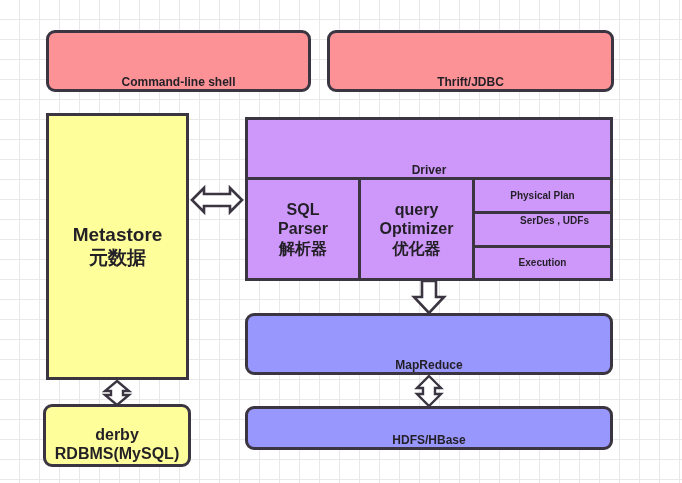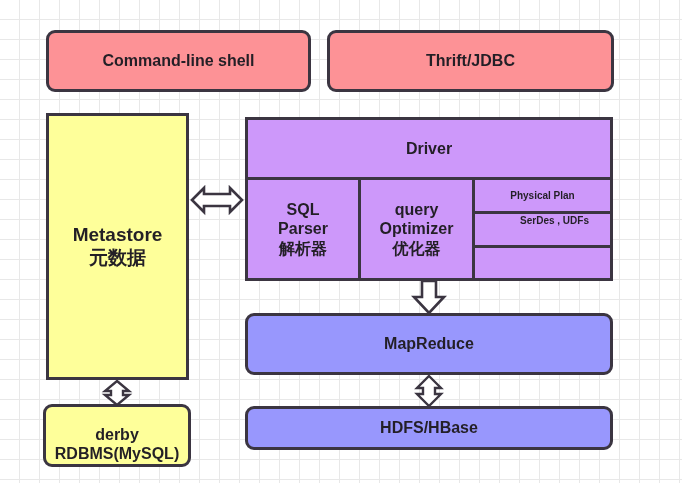--- a/index.html
+++ b/index.html
@@ -66,21 +66,21 @@
     position: absolute;
     background: #3b3541;
     height: 3px;
   }
 
   .arrow {
     position: absolute;
   }
   .arrow svg { display: block; }
 
-  .t20 { font-size: 16px; }
+  .t20 { font-size: 12px; justify-content: flex-end; }
   .t19 { font-size: 19px; }
   .t16 { font-size: 16px; }
   .t15 { font-size: 10px; }
 </style>
 </head>
 <body>
 
 <div id="canvas">
 
   <div class="box rounded t20" style="left:46px; top:30px; width:265px; height:62px; background:#fd9296;">
@@ -128,20 +128,23 @@
     <div class="cell t15" style="left:227px; top:60px; width:135px; height:31px;">
       <span>Physical Plan</span>
     </div>
     <div class="line-h" style="left:227px; top:91px; width:135px;"></div>
 
     <div class="cell t15" style="left:239px; top:94px; width:135px; height:14px;">
       <span>SerDes , UDFs</span>
     </div>
     <div class="line-h" style="left:227px; top:125px; width:135px;"></div>
 
+    <div class="cell t15" style="left:227px; top:128px; width:135px; height:30px;">
+      <span>Execution</span>
+    </div>
   </div>
 
   <div class="box rounded t20" style="left:245px; top:313px; width:368px; height:62px; background:#9897fd;">
     <span>MapReduce</span>
   </div>
 
   <div class="box rounded t20" style="left:245px; top:406px; width:368px; height:44px; background:#9897fd;">
     <span>HDFS/HBase</span>
   </div>
 

